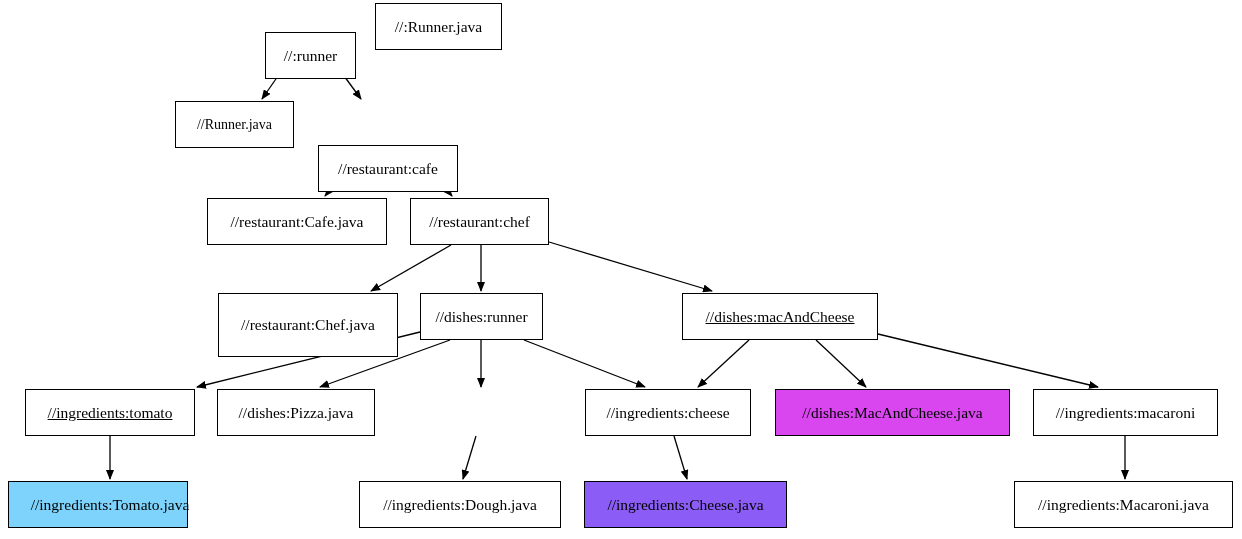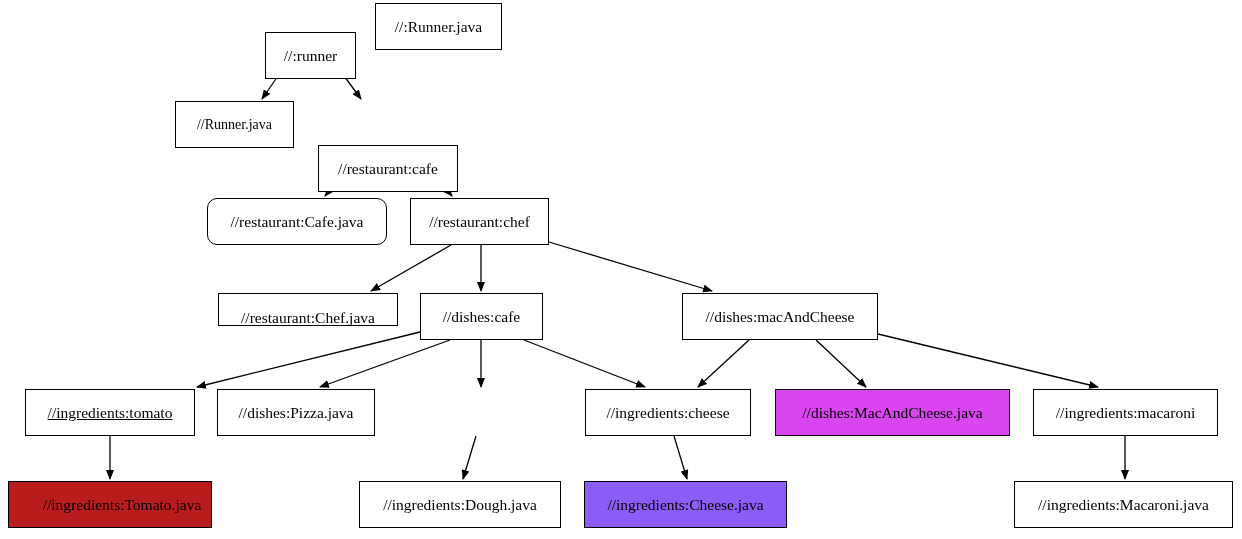--- a/index.html
+++ b/index.html
@@ -89,51 +89,51 @@
       </div>
       <div class="graph-node" style="left: 375px; top: 3px; width: 127px; height: 47px; border-color: rgb(0, 0, 0); background: rgb(255, 255, 255);">
         <span class="node-label" style="font-size: 15.5px;">//:Runner.java</span>
       </div>
       <div class="graph-node" style="left: 175px; top: 101px; width: 119px; height: 47px; border-color: rgb(0, 0, 0); background: rgb(255, 255, 255);">
         <span class="node-label" style="font-size: 14px;">//Runner.java</span>
       </div>
       <div class="graph-node" style="left: 318px; top: 101px; width: 140px; height: 47px; border-color: rgb(0, 0, 0); background: rgb(255, 255, 255); margin-top: 44px;">
         <span class="node-label" style="font-size: 15.5px;">//restaurant:cafe</span>
       </div>
-      <div class="graph-node" style="left: 207px; top: 198px; width: 180px; height: 47px; border-color: rgb(0, 0, 0); background: rgb(255, 255, 255); border-radius: 10px;">
+      <div class="graph-node" style="left: 207px; top: 198px; width: 180px; height: 47px; border-color: rgb(0, 0, 0); background: rgb(255, 255, 255);">
         <span class="node-label" style="font-size: 15.5px;">//restaurant:Cafe.java</span>
       </div>
       <div class="graph-node" style="left: 410px; top: 198px; width: 139px; height: 47px; border-color: rgb(0, 0, 0); background: rgb(255, 255, 255);">
         <span class="node-label" style="font-size: 15.5px;">//restaurant:chef</span>
       </div>
-      <div class="graph-node" style="left: 218px; top: 293px; width: 180px; height: 33px; border-color: rgb(0, 0, 0); background: rgb(255, 255, 255); align-items: flex-end;">
+      <div class="graph-node" style="left: 218px; top: 293px; width: 180px; height: 64px; border-color: rgb(0, 0, 0); background: rgb(255, 255, 255);">
         <span class="node-label" style="font-size: 15.5px;">//restaurant:Chef.java</span>
       </div>
       <div class="graph-node" style="left: 420px; top: 293px; width: 123px; height: 47px; border-color: rgb(0, 0, 0); background: rgb(255, 255, 255);">
-        <span class="node-label" style="font-size: 15.5px;">//dishes:cafe</span>
+        <span class="node-label" style="font-size: 15.5px;">//dishes:runner</span>
       </div>
       <div class="graph-node" style="left: 682px; top: 293px; width: 196px; height: 47px; border-color: rgb(0, 0, 0); background: rgb(255, 255, 255);">
-        <span class="node-label" style="font-size: 15.5px;">//dishes:macAndCheese</span>
+        <span class="node-label" style="font-size: 15.5px; text-decoration: underline;">//dishes:macAndCheese</span>
       </div>
       <div class="graph-node" style="left: 25px; top: 389px; width: 170px; height: 47px; border-color: rgb(0, 0, 0); background: rgb(255, 255, 255);">
         <span class="node-label" style="font-size: 15.5px; text-decoration: underline;">//ingredients:tomato</span>
       </div>
       <div class="graph-node" style="left: 217px; top: 389px; width: 158px; height: 47px; border-color: rgb(0, 0, 0); background: rgb(255, 255, 255);">
         <span class="node-label" style="font-size: 15.5px;">//dishes:Pizza.java</span>
       </div>
       <div class="graph-node" style="left: 585px; top: 389px; width: 166px; height: 47px; border-color: rgb(0, 0, 0); background: rgb(255, 255, 255);">
         <span class="node-label" style="font-size: 15.5px;">//ingredients:cheese</span>
       </div>
       <div class="graph-node" style="left: 775px; top: 389px; width: 235px; height: 47px; border-color: rgb(0, 0, 0); background: #d946ef;">
         <span class="node-label" style="font-size: 15.5px;">//dishes:MacAndCheese.java</span>
       </div>
       <div class="graph-node" style="left: 1033px; top: 389px; width: 185px; height: 47px; border-color: rgb(0, 0, 0); background: rgb(255, 255, 255);">
         <span class="node-label" style="font-size: 15.5px;">//ingredients:macaroni</span>
       </div>
-      <div class="graph-node" style="left: 8px; top: 481px; width: 204px; height: 47px; border-color: rgb(0, 0, 0); background: #b91c1c; padding-left: 24px;">
+      <div class="graph-node" style="left: 8px; top: 481px; width: 180px; height: 47px; border-color: rgb(0, 0, 0); background: #7dd3fc; padding-left: 24px;">
         <span class="node-label" style="font-size: 15.5px;">//ingredients:Tomato.java</span>
       </div>
       <div class="graph-node" style="left: 359px; top: 481px; width: 202px; height: 47px; border-color: rgb(0, 0, 0); background: rgb(255, 255, 255);">
         <span class="node-label" style="font-size: 15.5px;">//ingredients:Dough.java</span>
       </div>
       <div class="graph-node" style="left: 584px; top: 481px; width: 203px; height: 47px; border-color: rgb(0, 0, 0); background: #8b5cf6;">
         <span class="node-label" style="font-size: 15.5px;">//ingredients:Cheese.java</span>
       </div>
       <div class="graph-node" style="left: 1014px; top: 481px; width: 219px; height: 47px; border-color: rgb(0, 0, 0); background: rgb(255, 255, 255);">
         <span class="node-label" style="font-size: 15.5px;">//ingredients:Macaroni.java</span>

